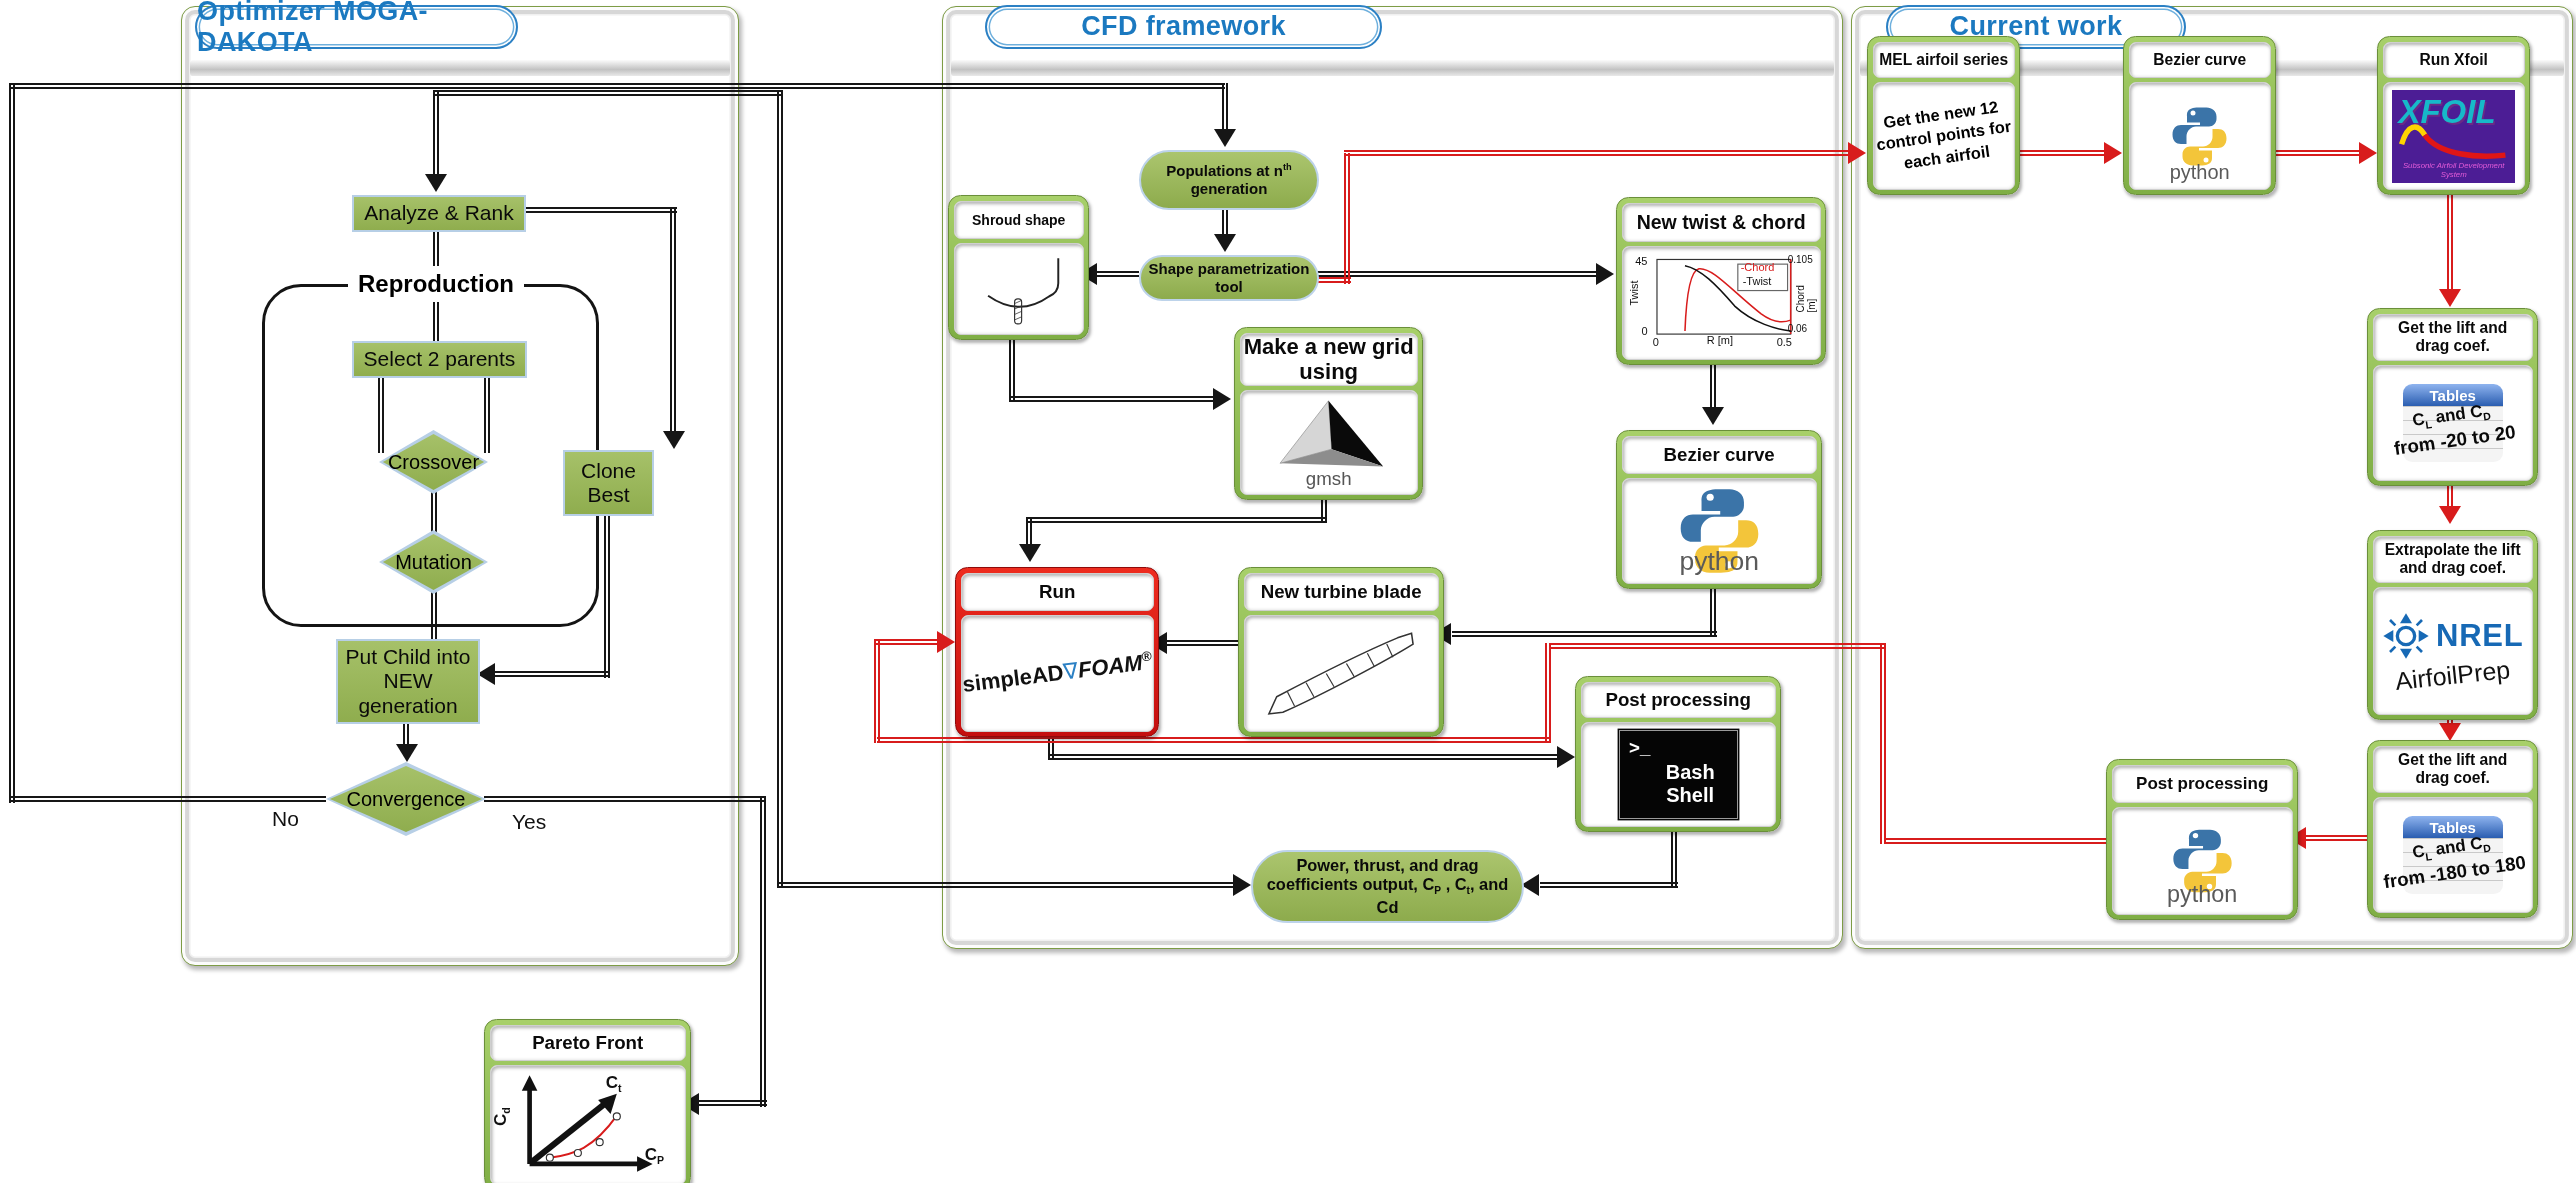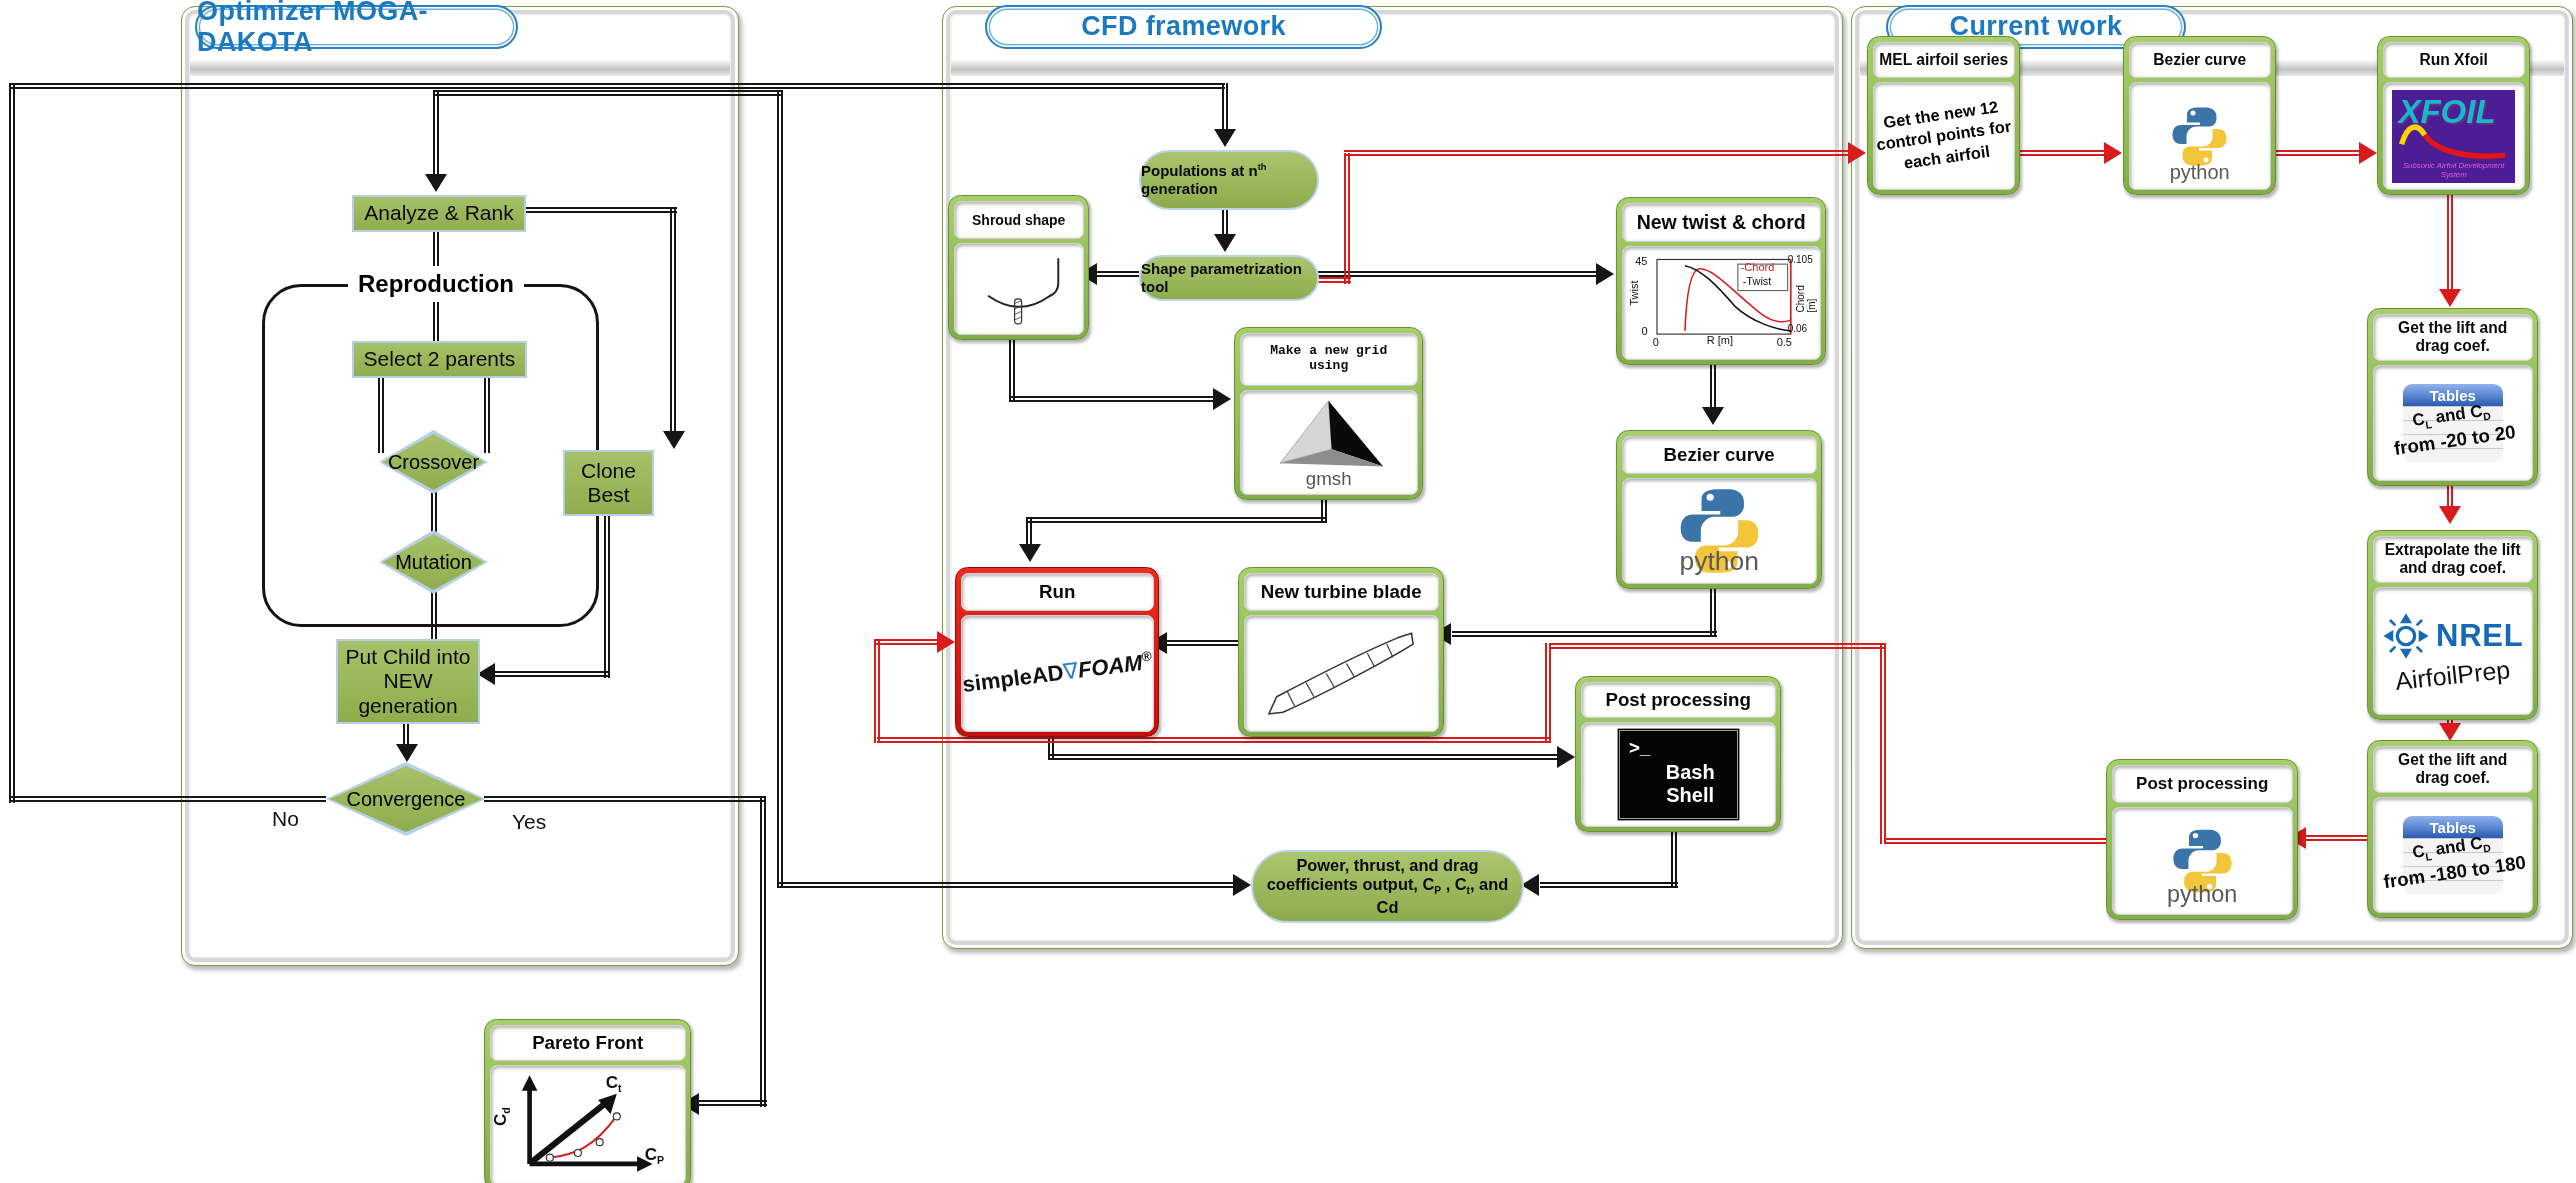--- a/index.html
+++ b/index.html
@@ -13,21 +13,21 @@
         background:linear-gradient(180deg,#fbfbfb,#c2c2c2 60%,#e9e9e9);}
   .ptitle{position:absolute;top:4.7px;height:40px;background:#fff;border:2.3px solid #2b80c4;border-radius:23.4px;
           box-shadow:inset 0 0 0 1.6px #fff,inset 0 0 0 3.1px #6fb0dd;display:flex;align-items:center;justify-content:center;
           font-weight:bold;font-size:27px;color:#1b79c0;z-index:2;letter-spacing:0.4px;}
 
   
   .gbox{position:absolute;background:linear-gradient(180deg,#a6c169,#8fad4e);border:2.3px solid #b7cfe6;color:#0a0a0a;
         display:flex;flex-direction:column;align-items:center;justify-content:center;text-align:center;
         font-size:21px;z-index:5;line-height:1.15;}
   .gpill{position:absolute;background:linear-gradient(180deg,#abc56e,#8dab4c);border:2.3px solid #bdd3ea;border-radius:31px;
-        color:#0a0a0a;display:flex;align-items:center;justify-content:center;font-weight:bold;z-index:5;line-height:1.2;}
+        color:#0a0a0a;display:flex;align-items:center;justify-content:center;text-align:center;font-weight:bold;z-index:5;line-height:1.2;}
   .dia{position:absolute;display:flex;align-items:center;justify-content:center;z-index:5;}
   .dia .db{position:absolute;left:0;top:0;right:0;bottom:0;clip-path:polygon(50% 0,100% 50%,50% 100%,0 50%);background:#b7cfe6;}
   .dia .di{position:absolute;left:3.9px;top:3.9px;right:3.9px;bottom:3.9px;clip-path:polygon(50% 0,100% 50%,50% 100%,0 50%);
            background:linear-gradient(180deg,#a6c169,#8fad4e);}
   .dia span{position:relative;font-size:20px;z-index:1;}
 
   
   .wbox{position:absolute;background:linear-gradient(180deg,#a8d06a,#7fae45);border:0.8px solid #6a8f3a;border-radius:12.5px;
         padding:4.7px;display:flex;flex-direction:column;gap:4.7px;z-index:5;box-shadow:1.6px 2.3px 3.1px rgba(0,0,0,.3);}
   .wbox.red{background:linear-gradient(180deg,#ee2c1f,#c40f0f);border-color:#8f0a0a;}
@@ -296,21 +296,21 @@
         <rect x="70" y="60" width="9" height="32" rx="4" fill="none" stroke="#333" stroke-width="1.5"></rect>
         <line x1="70" y1="66" x2="79" y2="62" stroke="#333" stroke-width="1"></line>
         <line x1="70" y1="73" x2="79" y2="69" stroke="#333" stroke-width="1"></line>
         <line x1="70" y1="80" x2="79" y2="76" stroke="#333" stroke-width="1"></line>
         <line x1="70" y1="87" x2="79" y2="83" stroke="#333" stroke-width="1"></line>
       </svg>
     </div>
   </div>
 
   <div class="wbox" style="left:1234px;top:327px;width:178px;height:162px;">
-    <div class="wtitle" style="height:51px;font-size:13px;font-family:Liberation Mono, monospace;">
+    <div class="wtitle" style="height:51px;font-size:22px;">
       <span>Make a new grid</span>
       <span>using</span>
     </div>
     <div class="wbody" style="flex-direction:column;">
       <svg width="125" height="72" viewBox="0 0 160 92">
         <polygon points="80,6 18,86 84,68" fill="#d6d6d6" stroke="#9a9a9a" stroke-width="1"></polygon>
         <polygon points="80,6 84,68 150,90" fill="#0a0a0a"></polygon>
         <polygon points="18,86 84,68 150,90" fill="#8d8d8d"></polygon>
       </svg>
       <span class="pyword" style="font-size:18.7px;font-weight:normal;color:#555;">gmsh</span>

